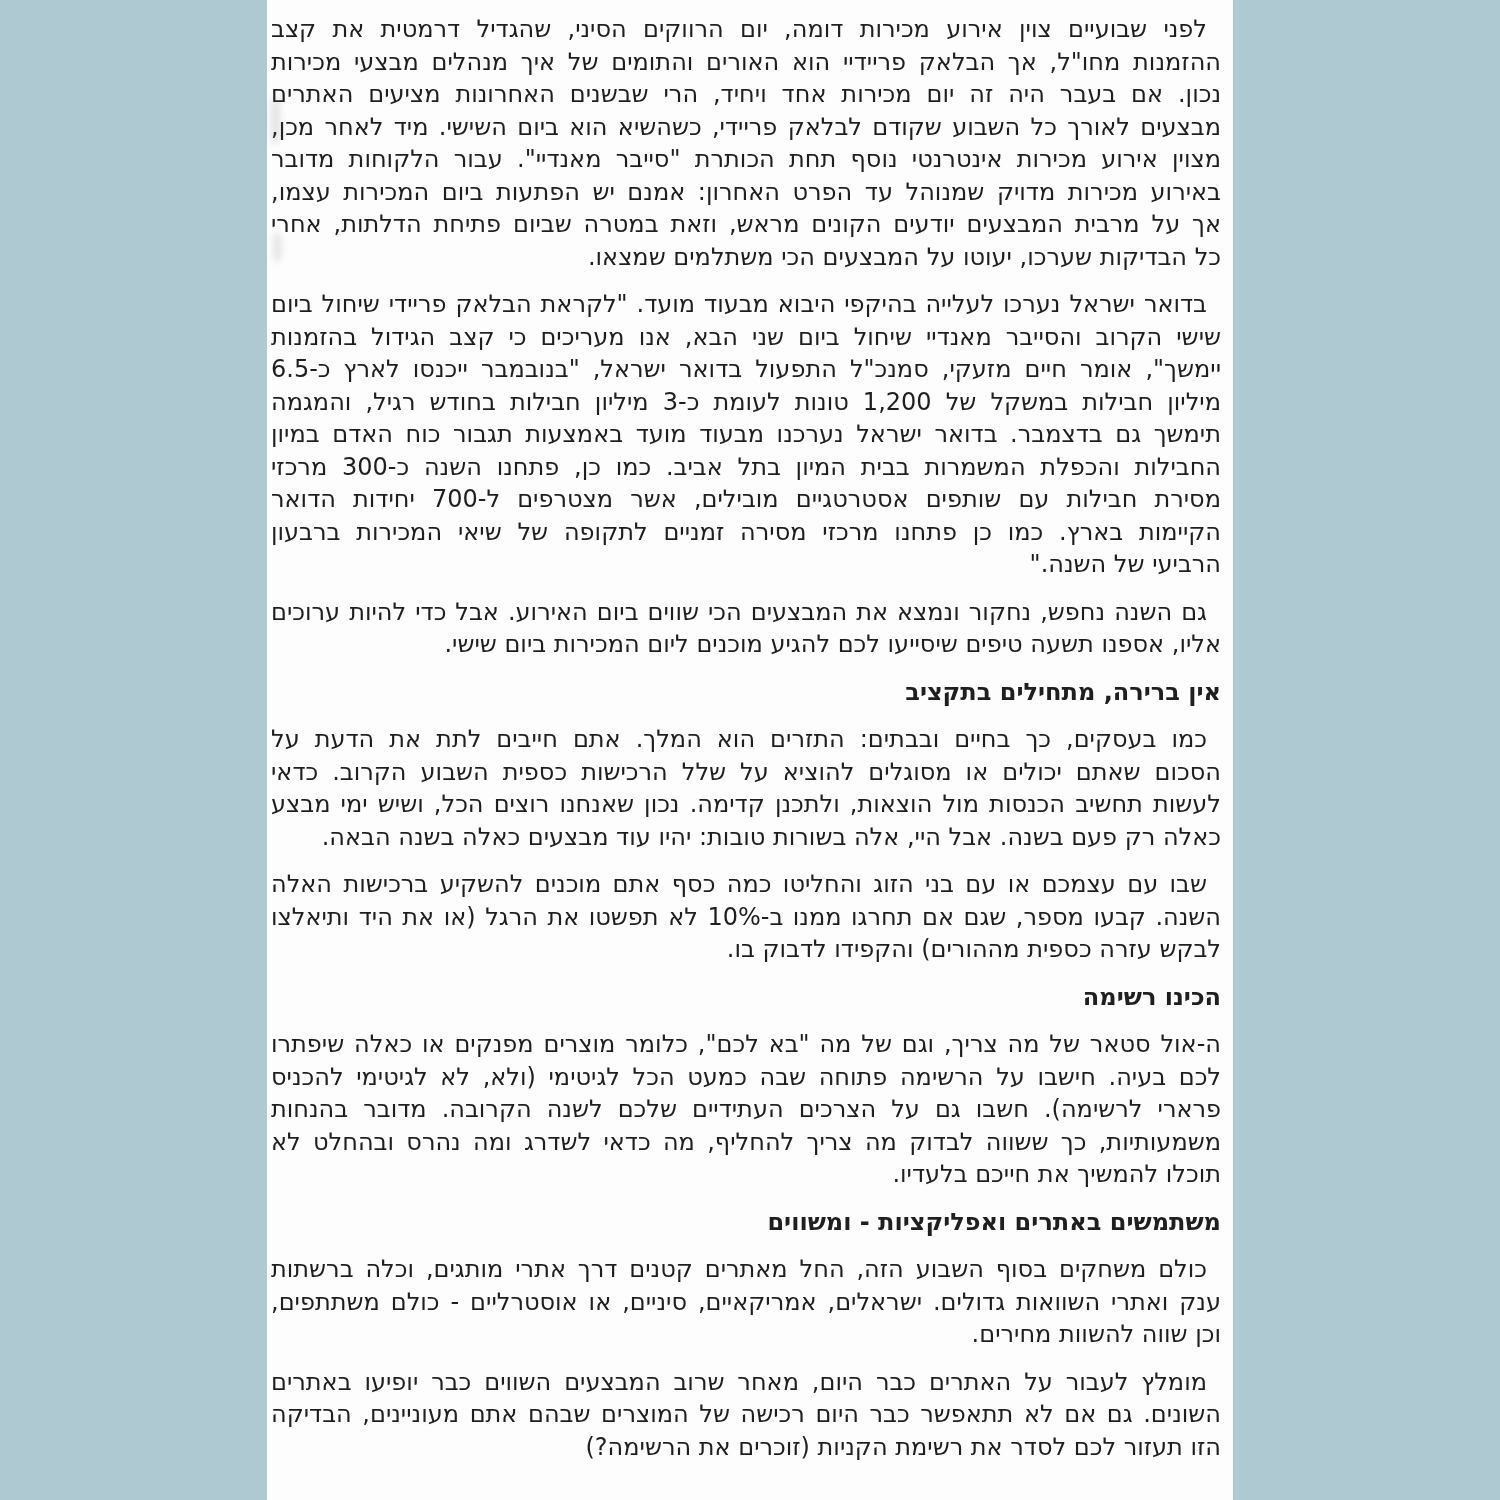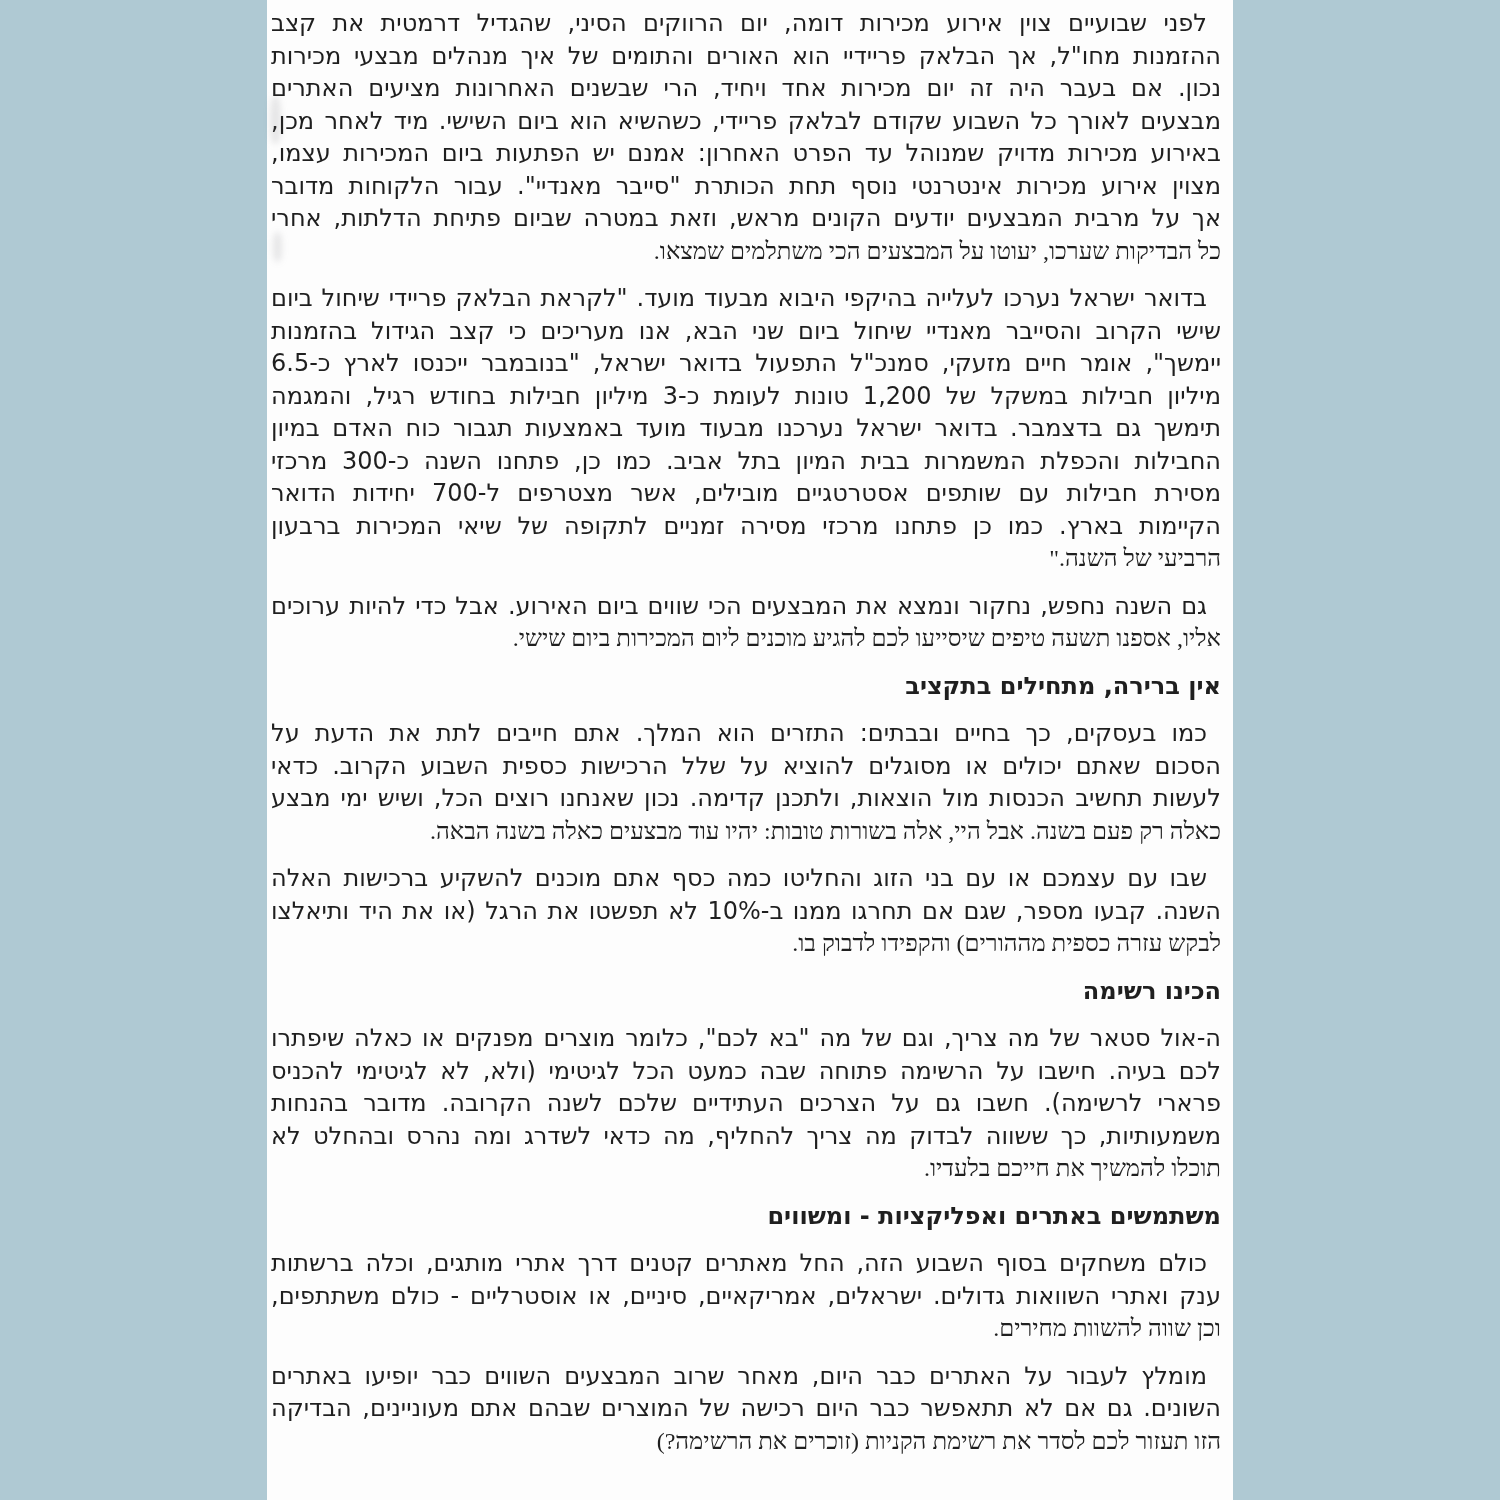--- a/index.html
+++ b/index.html
@@ -18,21 +18,21 @@
     position: absolute;
     left: 267px;
     top: 0;
     width: 966px;
     height: 1500px;
     background: var(--paper-color, #fdfdfd);
   }
   .content {
     direction: rtl;
     unicode-bidi: embed;
-    padding: 7px 12px 0 4px;
+    padding: 13px 12px 0 4px;
     font-size: 24px;
     line-height: 32.5px;
     color: var(--ink-color, #1f1f1f);
   }
   .para {
     margin: 0 0 15px 0;
   }
   .heading {
     font-weight: bold;
     margin: 0 0 15px 0;
@@ -40,21 +40,20 @@
   .line {
     white-space: nowrap;
     text-align: justify;
     text-align-last: justify;
   }
   .line.first {
     text-indent: 14px;
   }
   .line.end {
     text-align-last: right;
-    font-family: Liberation Serif, serif;
   }
   .smudge {
     position: absolute;
     background: rgba(110, 115, 118, 0.16);
     filter: blur(3px);
     border-radius: 40%;
     pointer-events: none;
   }
   .smudge.s1 { left: 3px; top: 96px; width: 11px; height: 48px; }
   .smudge.s2 { left: 6px; top: 232px; width: 9px; height: 30px; }
@@ -64,22 +63,22 @@
 
 <div class="paper">
   <div class="smudge s1"></div>
   <div class="smudge s2"></div>
   <div class="content" id="doc-content" dir="rtl">
       <div class="para">
         <div class="line first">לפני שבועיים צוין אירוע מכירות דומה, יום הרווקים הסיני, שהגדיל דרמטית את קצב</div>
         <div class="line">ההזמנות מחו"ל, אך הבלאק פריידיי הוא האורים והתומים של איך מנהלים מבצעי מכירות</div>
         <div class="line">נכון. אם בעבר היה זה יום מכירות אחד ויחיד, הרי שבשנים האחרונות מציעים האתרים</div>
         <div class="line">מבצעים לאורך כל השבוע שקודם לבלאק פריידי, כשהשיא הוא ביום השישי. מיד לאחר מכן,</div>
+        <div class="line">מצוין אירוע מכירות אינטרנטי נוסף תחת הכותרת "סייבר מאנדיי". עבור הלקוחות מדובר</div>
         <div class="line">באירוע מכירות מדויק שמנוהל עד הפרט האחרון: אמנם יש הפתעות ביום המכירות עצמו,</div>
-        <div class="line">מצוין אירוע מכירות אינטרנטי נוסף תחת הכותרת "סייבר מאנדיי". עבור הלקוחות מדובר</div>
         <div class="line">אך על מרבית המבצעים יודעים הקונים מראש, וזאת במטרה שביום פתיחת הדלתות, אחרי</div>
         <div class="line end">כל הבדיקות שערכו, יעוטו על המבצעים הכי משתלמים שמצאו.</div>
       </div>
       <div class="para">
         <div class="line first">בדואר ישראל נערכו לעלייה בהיקפי היבוא מבעוד מועד. "לקראת הבלאק פריידי שיחול ביום</div>
         <div class="line">שישי הקרוב והסייבר מאנדיי שיחול ביום שני הבא, אנו מעריכים כי קצב הגידול בהזמנות</div>
         <div class="line">יימשך", אומר חיים מזעקי, סמנכ"ל התפעול בדואר ישראל, "בנובמבר ייכנסו לארץ כ-6.5</div>
         <div class="line">מיליון חבילות במשקל של 1,200 טונות לעומת כ-3 מיליון חבילות בחודש רגיל, והמגמה</div>
         <div class="line">תימשך גם בדצמבר. בדואר ישראל נערכנו מבעוד מועד באמצעות תגבור כוח האדם במיון</div>
         <div class="line">החבילות והכפלת המשמרות בבית המיון בתל אביב. כמו כן, פתחנו השנה כ-300 מרכזי</div>

